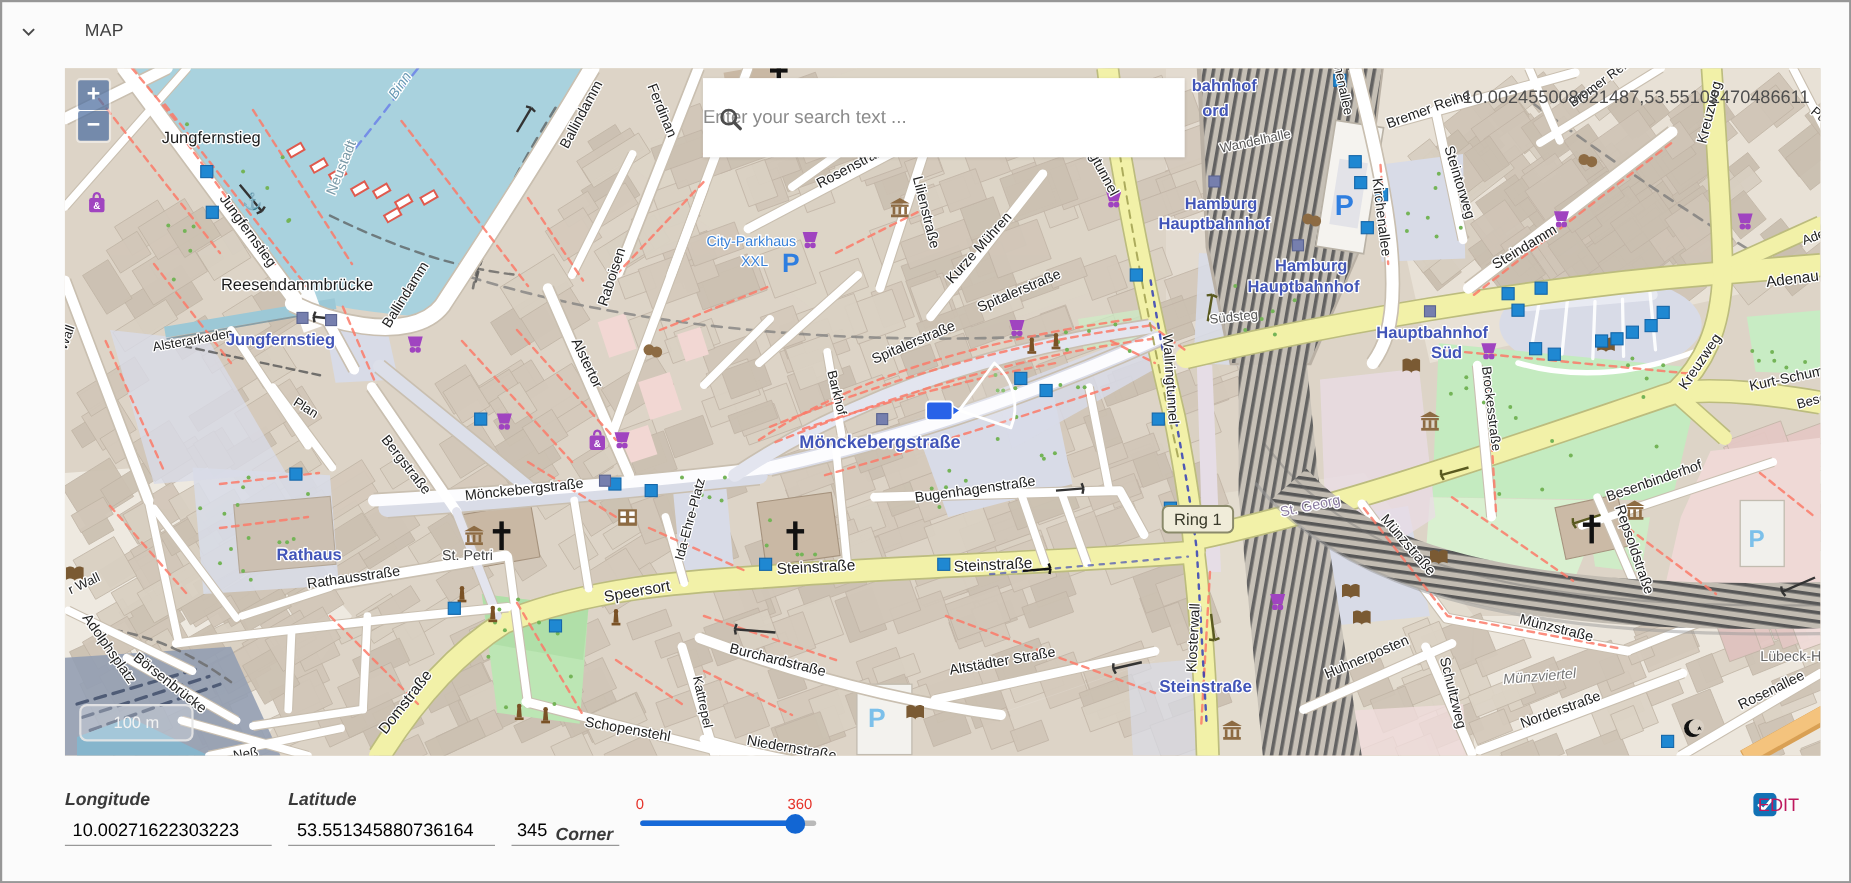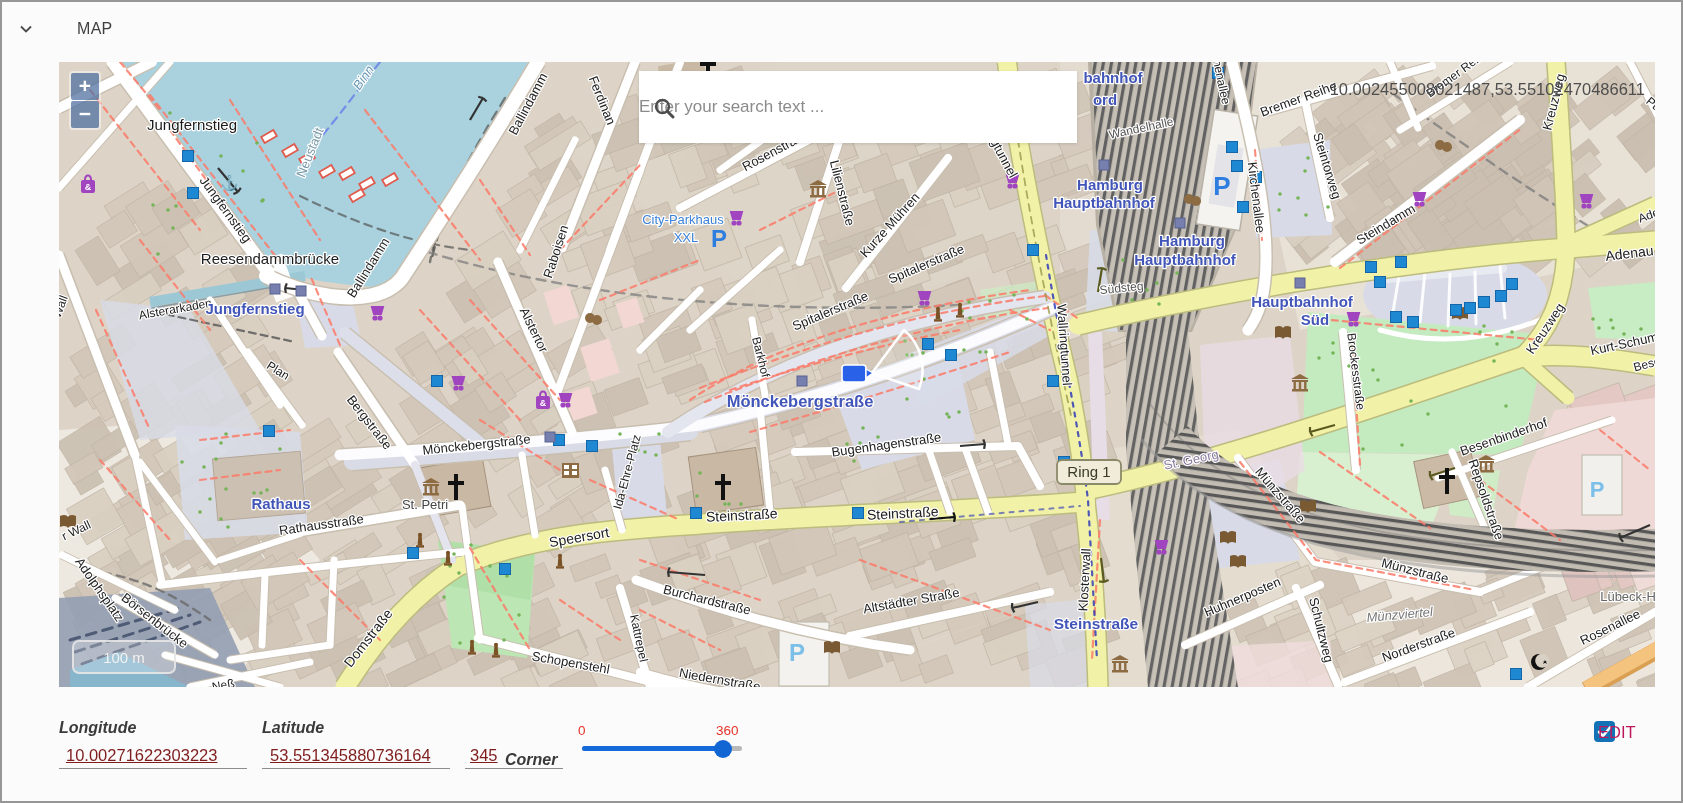--- a/index.html
+++ b/index.html
@@ -16,21 +16,21 @@
 #coords { position:absolute; top:80px; right:38px; z-index:9; font-size:16.5px; color:#4e4e4e; }
 #zoomctl { position:absolute; left:69px; top:71px; z-index:9; background:rgba(255,255,255,0.45);
   border-radius:4px; padding:2px; }
 #zoomctl .b { width:28px; height:27px; background:rgba(18,62,128,0.55); color:#fff; border-radius:2px;
   font-size:21px; font-weight:bold; text-align:center; line-height:25px; }
 #zoomctl .b + .b { margin-top:1px; }
 #scale { position:absolute; left:72px; top:640px; width:104px; height:34px; z-index:9;
   border:2px solid rgba(230,230,230,0.9); border-radius:7px; background:rgba(255,255,255,0.25);
   color:#f2f2f2; font-size:15px; display:flex; align-items:center; justify-content:center; }
 .lbl { position:absolute; font-size:16px; font-weight:bold; color:#3a3a3a;font-style:italic; }
-.val { position:absolute; font-size:16.5px; color:#7f1d1d;text-decoration:underline; }
+.val { position:absolute; font-size:16.5px; color:#000000; }
 .ul { position:absolute; height:1px; background:#8d8d8d; top:768px; }
 #s0 { position:absolute; left:578px; top:723px; color:#e5332a; font-size:13.5px; }
 #s360 { position:absolute; left:716px; top:723px; color:#e5332a; font-size:13.5px; }
 #track { position:absolute; left:582px; top:746px; width:160px; height:5px; border-radius:3px; background:#b9b9b9; }
 #trackfill { position:absolute; left:0; top:0; width:141px; height:5px; border-radius:3px; background:#1669d8; }
 #thumb { position:absolute; left:714px; top:740px; width:18px; height:18px; border-radius:50%; background:#1266d3; }
 #editbox { position:absolute; left:1594px; top:721px; width:21px; height:21px; background:#1272b5; border-radius:4px; }
 #editlbl { position:absolute; left:1598px; top:723px; font-size:16.5px; color:#be185d; }
 </style></head><body>
 <div id="map">

